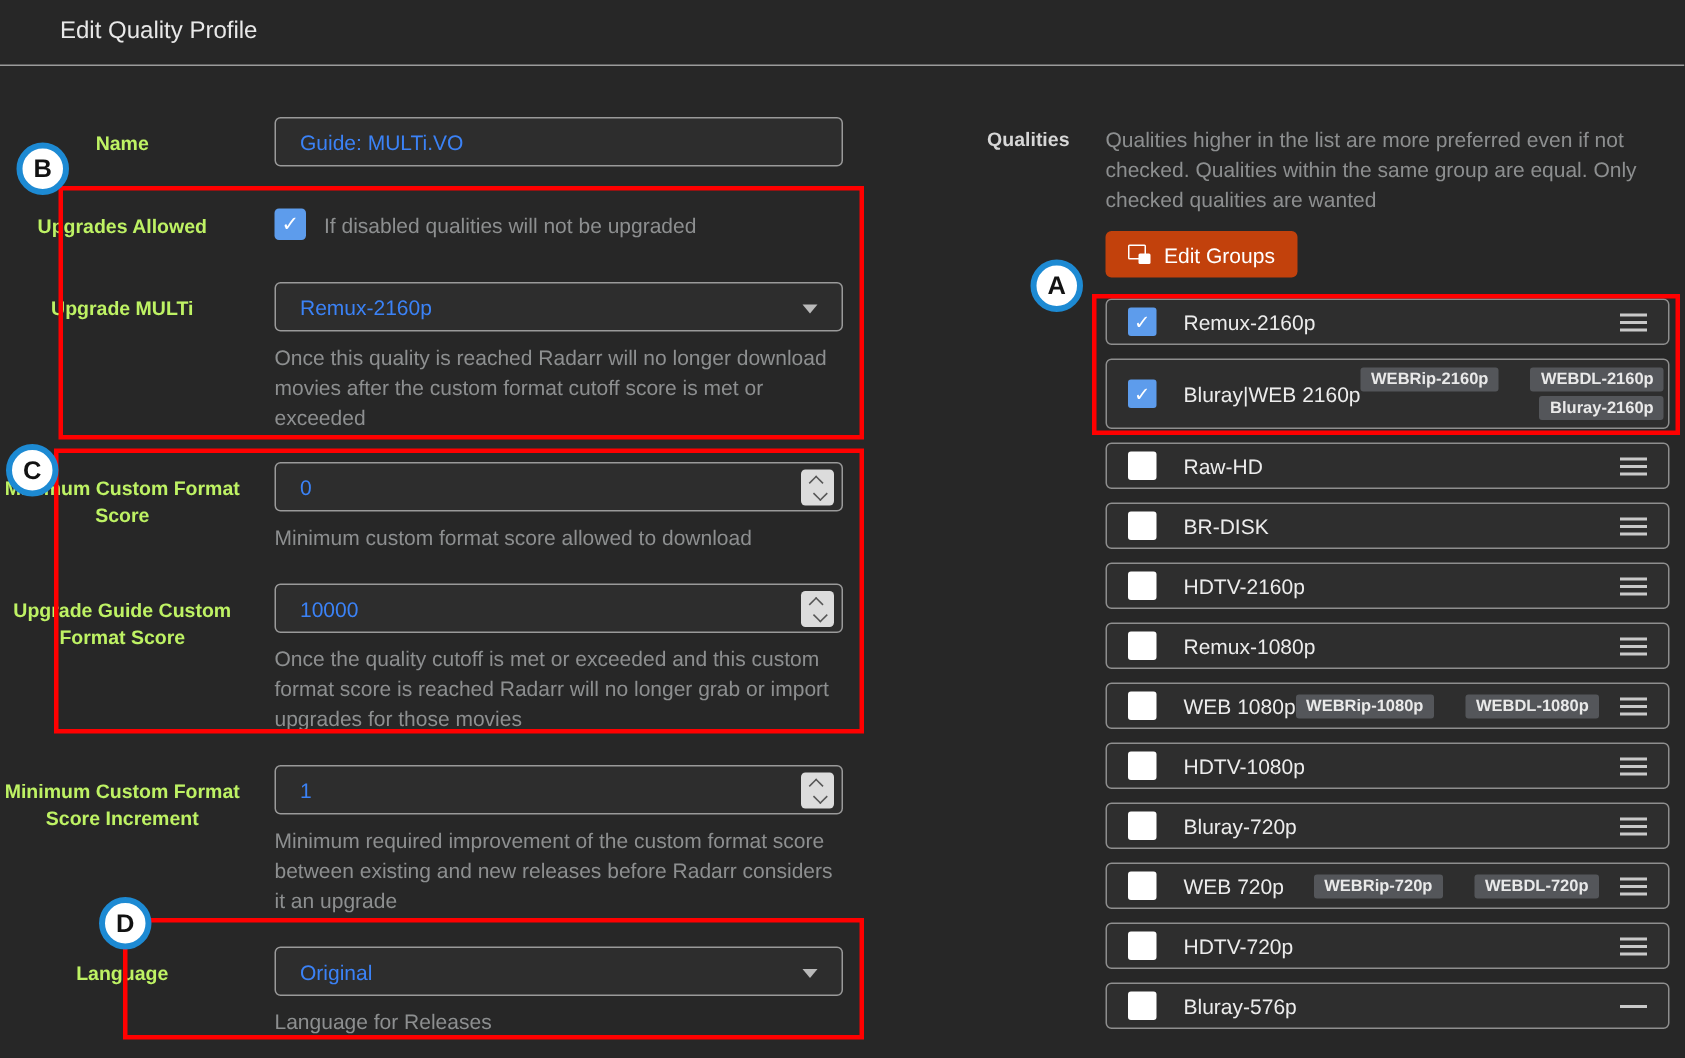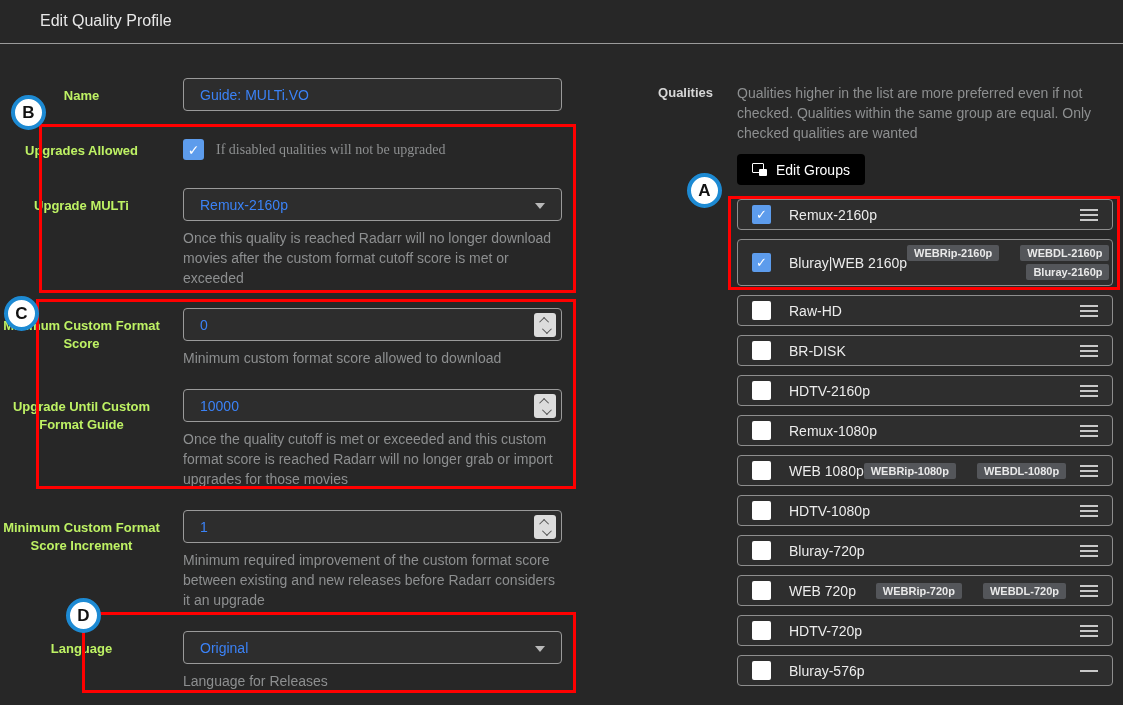--- a/index.html
+++ b/index.html
@@ -70,36 +70,36 @@
   .checkbox {
     width:21px; height:21px;
     border-radius:3px;
     background:#5d9cec;
     color:#fff;
     font-size:14px; font-weight:bold;
     display:flex; align-items:center; justify-content:center;
     flex:0 0 auto;
   }
   .cb-row { display:flex; align-items:center; }
-  .cb-row .help-inline { color:#8d8f90; font-size:14px; margin-left:12px; margin-top:0;font-family:Liberation Serif, serif; }
+  .cb-row .help-inline { color:#8d8f90; font-size:14px; margin-left:12px; margin-top:0; }
   
   .right-col { position:absolute; left:640px; top:83px; width:483px; display:flex; }
   .q-label {
     flex:0 0 73px;
     text-align:right;
     font-size:13px; font-weight:bold; color:#d7d7d7;
     padding-top:2px;
   }
   .q-content { margin-left:24px; width:376px; }
   .q-desc { color:#8d8f90; font-size:14px; line-height:20px; width:364px; }
   .edit-groups-btn {
     margin-top:11px;
     height:31px;
     padding:0 15px;
-    background:#000000;
+    background:#c2410c;
     border:none; border-radius:4px;
     color:#fff; font-size:14px;
     font-family:"Liberation Sans","DejaVu Sans",sans-serif;
     display:inline-flex; align-items:center; gap:9px;
     cursor:pointer;
   }
   .quality-list { margin-top:14px; }
   .q-item {
     height:31px;
     border:1px solid #8e8e8e;
@@ -189,21 +189,21 @@
         <span class="spinner">
             <i class="chev up"></i>
             <i class="chev down"></i>
           </span>
       </div>
       <div class="help-text">Minimum custom format score allowed to download</div>
     </div>
   </div>
 
   <div class="form-row" style="margin-top:21px;">
-    <div class="form-label">Upgrade Until Custom Format Guide</div>
+    <div class="form-label">Upgrade Guide Custom Format Score</div>
     <div class="form-ctrl">
       <div class="number-input">
         <span>10000</span>
         <span class="spinner">
             <i class="chev up"></i>
             <i class="chev down"></i>
           </span>
       </div>
       <div class="help-text">Once the quality cutoff is met or exceeded and this custom format score is reached Radarr will no longer grab or import upgrades for those movies</div>
     </div>

